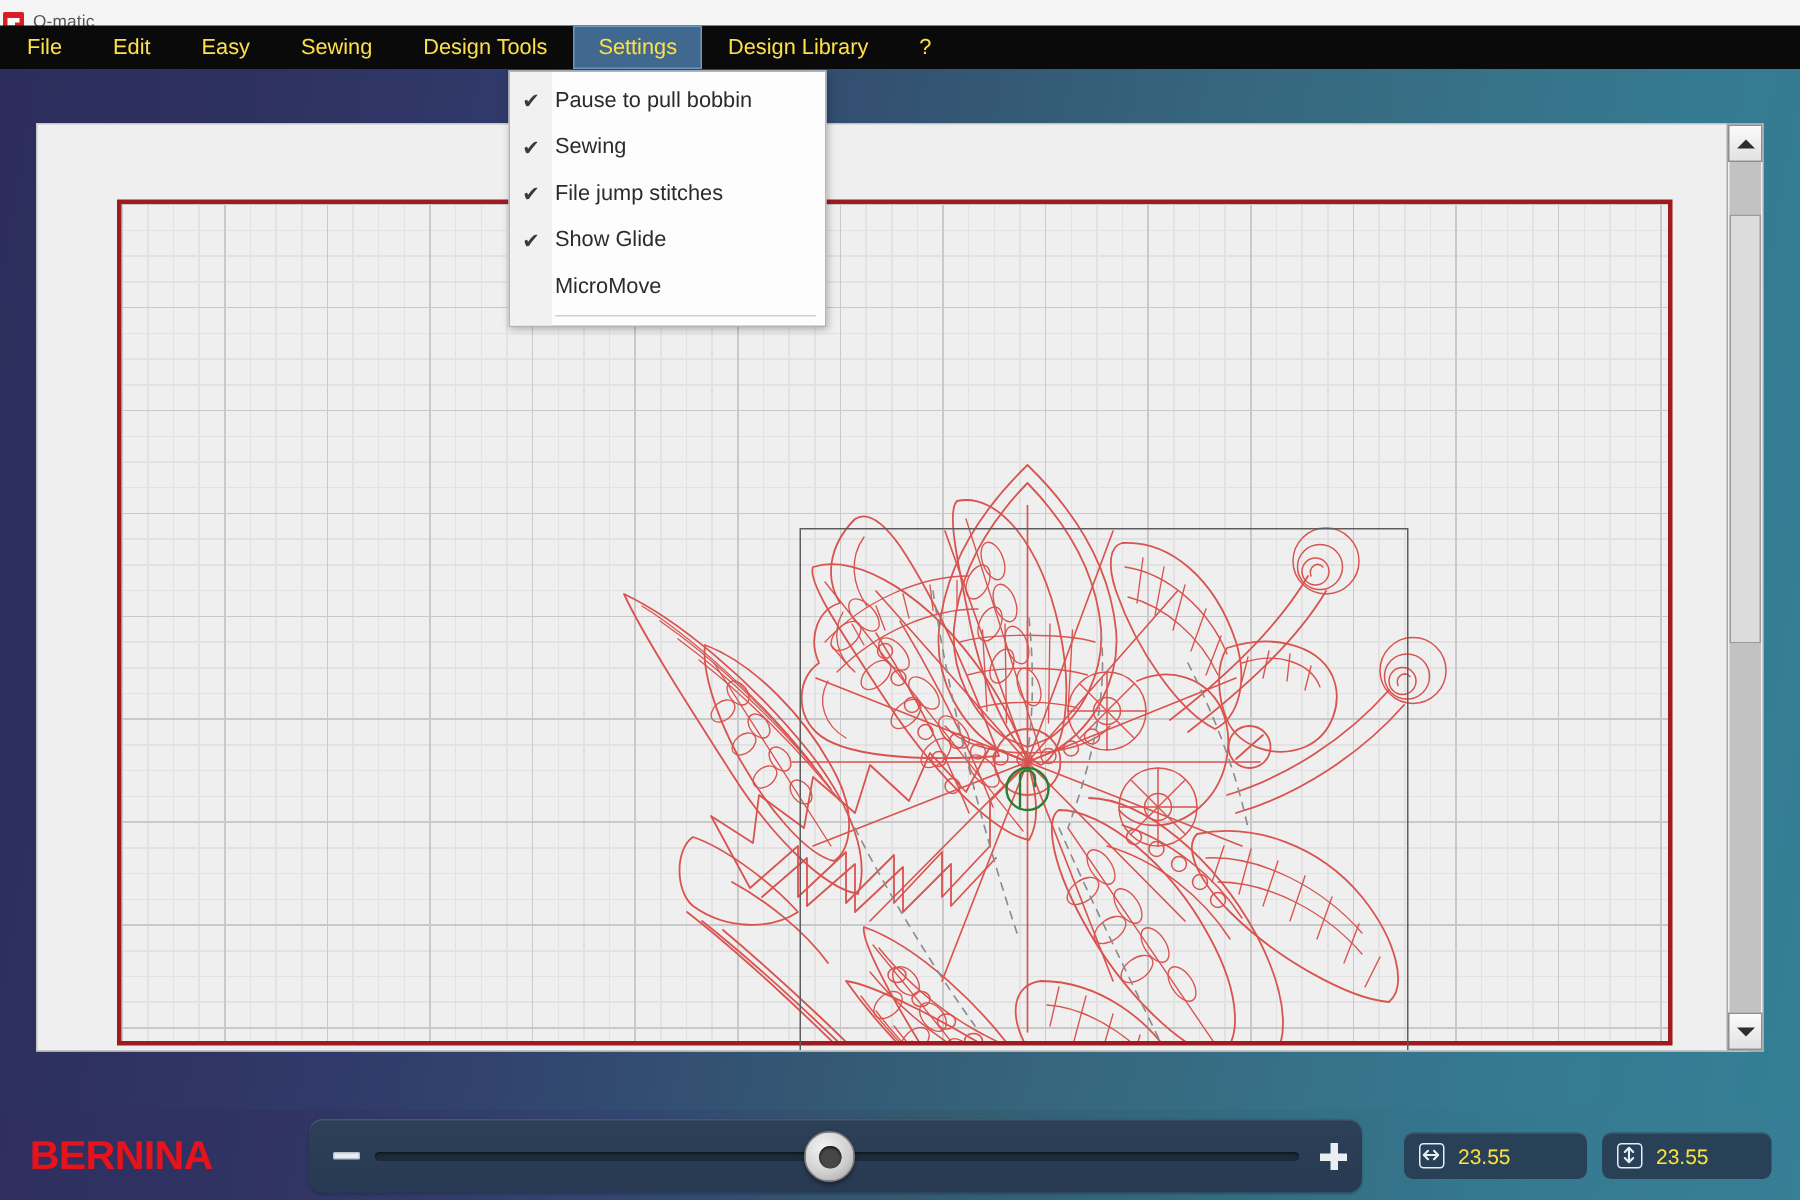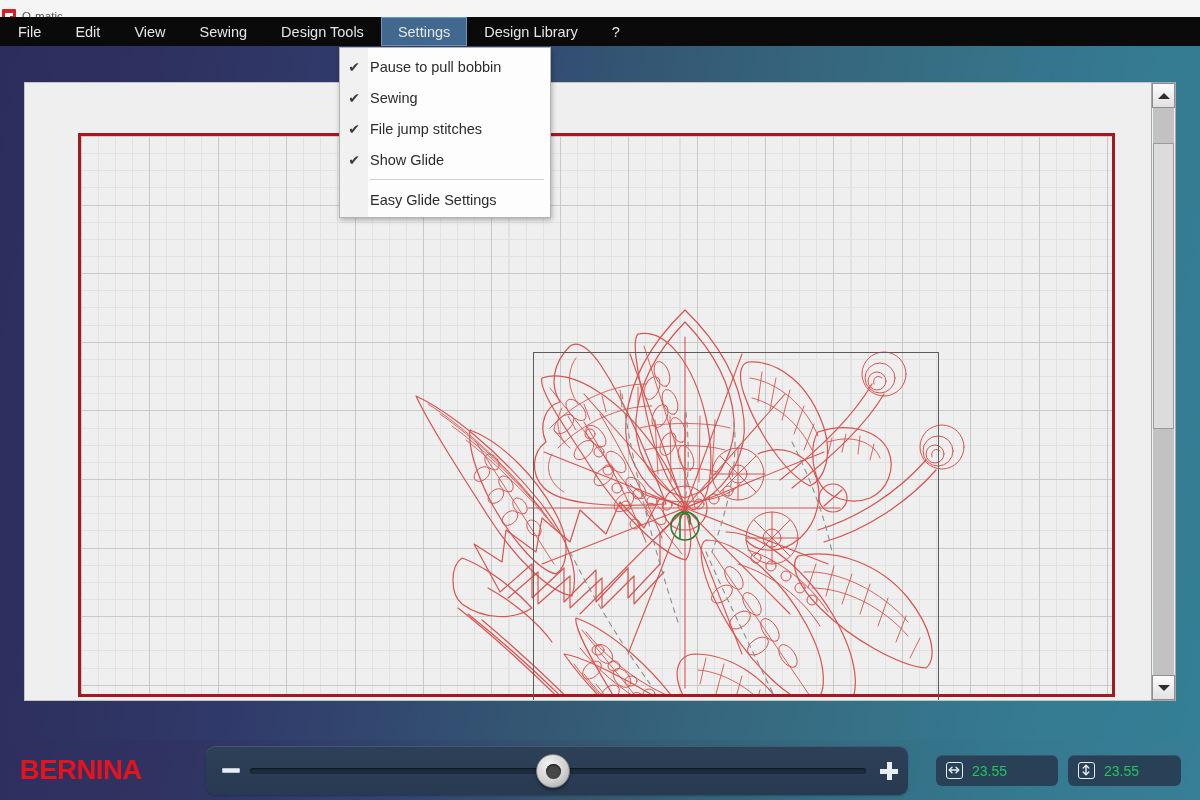--- a/index.html
+++ b/index.html
@@ -9,21 +9,21 @@
     overflow: hidden;
     font-family: "Liberation Sans", sans-serif;
     background: #000;
   }
   #app { position: relative; width: 1200px; height: 800px; }
 
   
   .titlebar {
     position: absolute; left: 0; top: 0; width: 1200px; height: 32px;
     background: #f5f5f5; display: flex; align-items: center;
-    border-bottom: 1px solid #a3a3a3;
+    border-bottom: 3px solid #a3a3a3;
   }
   .title-icon {
     width: 14px; height: 14px; margin-left: 2px; margin-right: 6px;
     position: relative; flex: 0 0 auto;
   }
   .title-icon .sq {
     position: absolute; left: 0; top: 0; width: 14px; height: 13px;
     background: #d91f26; border-radius: 1px;
   }
   .title-icon .inner {
@@ -36,21 +36,21 @@
   }
   .title-text { font-size: 11.5px; color: #555; letter-spacing: .1px; }
 
   
   .menubar {
     position: absolute; left: 0; top: 17px; width: 1200px; height: 29px;
     background: #0a0a0a; display: flex; align-items: stretch;
   }
   .menu-item {
     display: flex; align-items: center; padding: 0 16px;
-    color: #e5e5e5; font-size: 14.5px; cursor: default;
+    color: #fde047; font-size: 14.5px; cursor: default;
     border: 1px solid transparent;
   }
   .menu-item.first { padding-left: 17px; }
   .menu-item.active {
     background: #41688e; border: 1px solid #6d97c0;
   }
 
   
   .backdrop {
     position: absolute; left: 0; top: 46px; width: 1200px; height: 694px;
@@ -196,21 +196,21 @@
     display: flex; align-items: center; padding: 0 10px;
   }
   .valbox.w { left: 936px; width: 122px; }
   .valbox.h { left: 1068px; width: 113px; }
   .valbox .vicon {
     width: 17px; height: 17px; border: 1.6px solid #e7eef4;
     border-radius: 3px; margin-right: 9px; position: relative;
     flex: 0 0 auto;
   }
   .valbox .vicon svg { position: absolute; left: 0; top: 0; }
-  .valbox .vtext { color: #22c55e; font-size: 14px; }
+  .valbox .vtext { color: #fde047; font-size: 14px; }
 
   
   .dropdown {
     position: absolute; left: 339px; top: 47px;
     width: 212px;
     background: #fdfdfd;
     border: 1px solid #b3b3b3;
     box-shadow: 1px 2px 5px rgba(0,0,0,.28);
     padding: 3px 0 2px 0;
     z-index: 50;
@@ -248,21 +248,21 @@
   </div>
 
   <div class="menubar">
     <div class="menu-item first">
         <span>File</span>
       </div>
     <div class="menu-item">
         <span>Edit</span>
       </div>
     <div class="menu-item">
-        <span>View</span>
+        <span>Easy</span>
       </div>
     <div class="menu-item">
         <span>Sewing</span>
       </div>
     <div class="menu-item">
         <span>Design Tools</span>
       </div>
     <div class="menu-item active">
         <span>Settings</span>
       </div>
@@ -662,20 +662,20 @@
       <span class="dd-label">Sewing</span>
     </div>
     <div class="dd-item">
       <span class="dd-check">✔</span>
       <span class="dd-label">File jump stitches</span>
     </div>
     <div class="dd-item">
       <span class="dd-check">✔</span>
       <span class="dd-label">Show Glide</span>
     </div>
-    <div class="dd-sep"></div>
     <div class="dd-item">
       <span class="dd-check"></span>
-      <span class="dd-label">Easy Glide Settings</span>
-    </div>
+      <span class="dd-label">MicroMove</span>
+    </div>
+    <div class="dd-sep"></div>
   </div>
 
 </div>
 
 </body></html>

